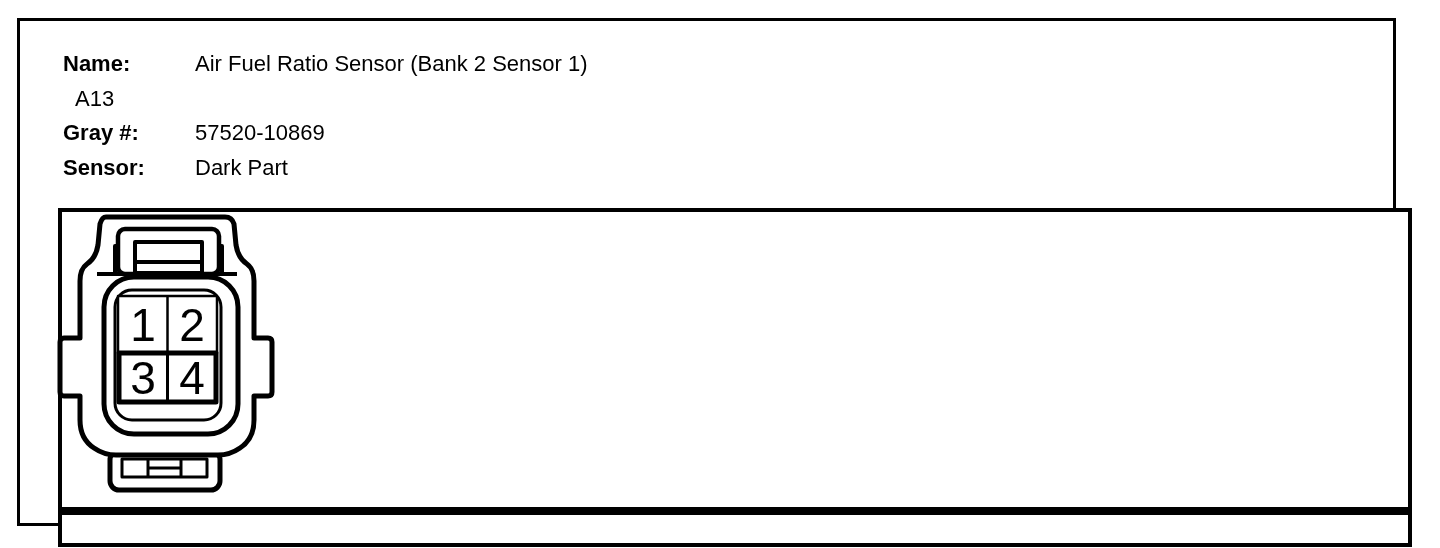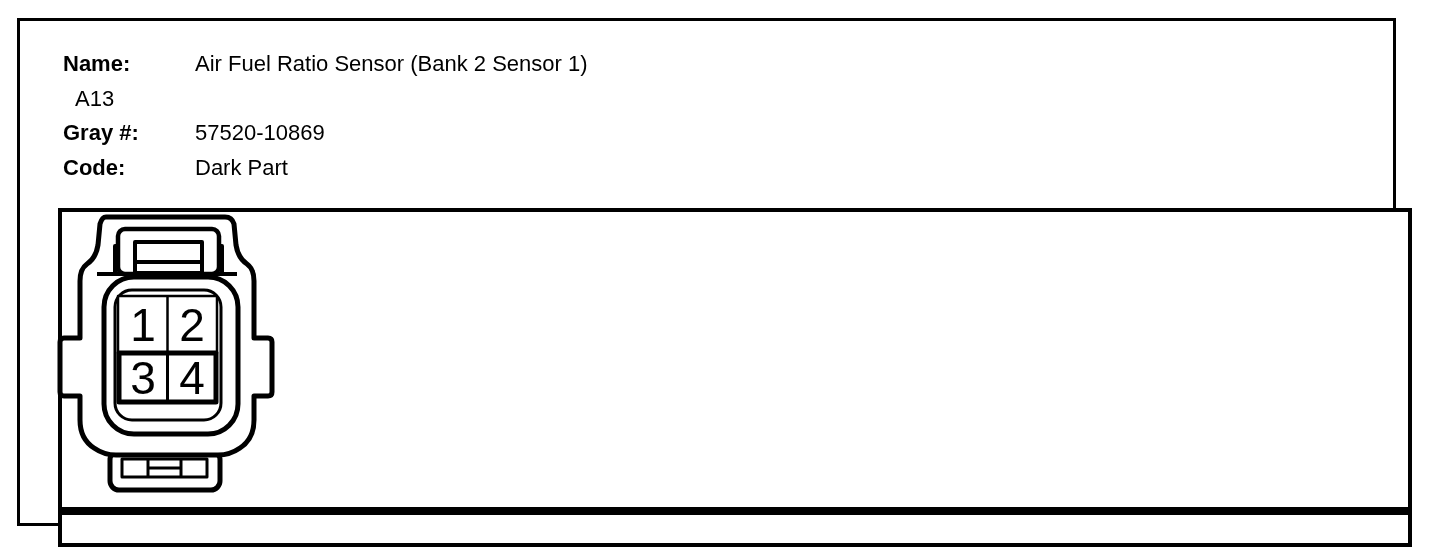--- a/index.html
+++ b/index.html
@@ -89,21 +89,21 @@
         <span class="field-value">Air Fuel Ratio Sensor (Bank 2 Sensor 1)</span>
       </div>
       <div class="field-row">
         <span class="field-value">A13</span>
       </div>
       <div class="field-row">
         <span class="field-label">Gray #:</span>
         <span class="field-value">57520-10869</span>
       </div>
       <div class="field-row">
-        <span class="field-label">Code:</span>
+        <span class="field-label">Sensor:</span>
         <span class="field-value">Dark Part</span>
       </div>
     </div>
 
     <div class="connector-box"></div>
 
     <svg class="connector-svg" width="220" height="288" viewBox="-3 -3 220 288" xmlns="http://www.w3.org/2000/svg">
       <g stroke="#000000" fill="#ffffff" stroke-linejoin="round">
 
         <rect x="50" y="238" width="110" height="39" rx="9" stroke-width="5"></rect>

